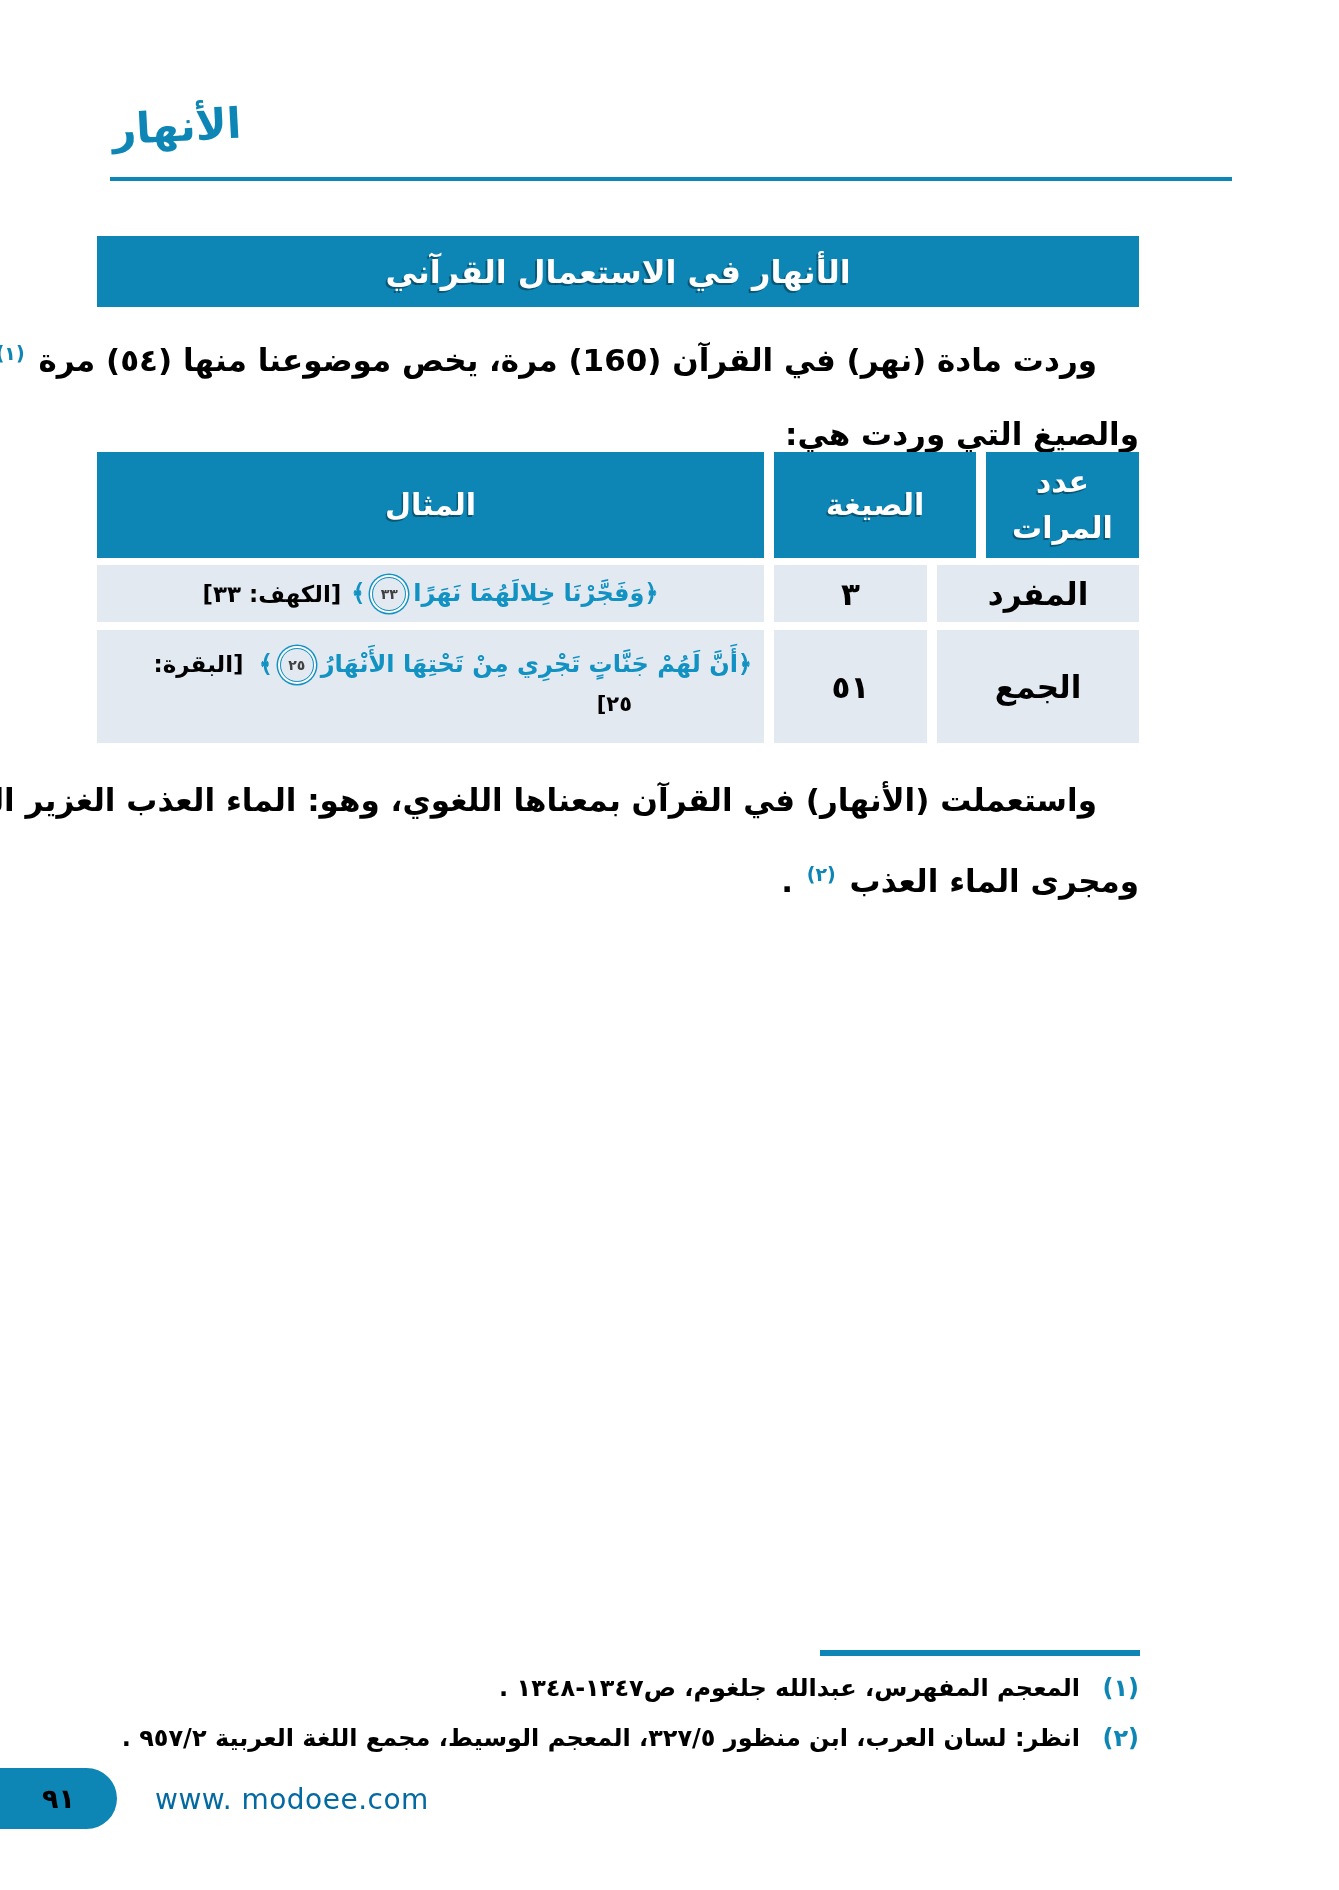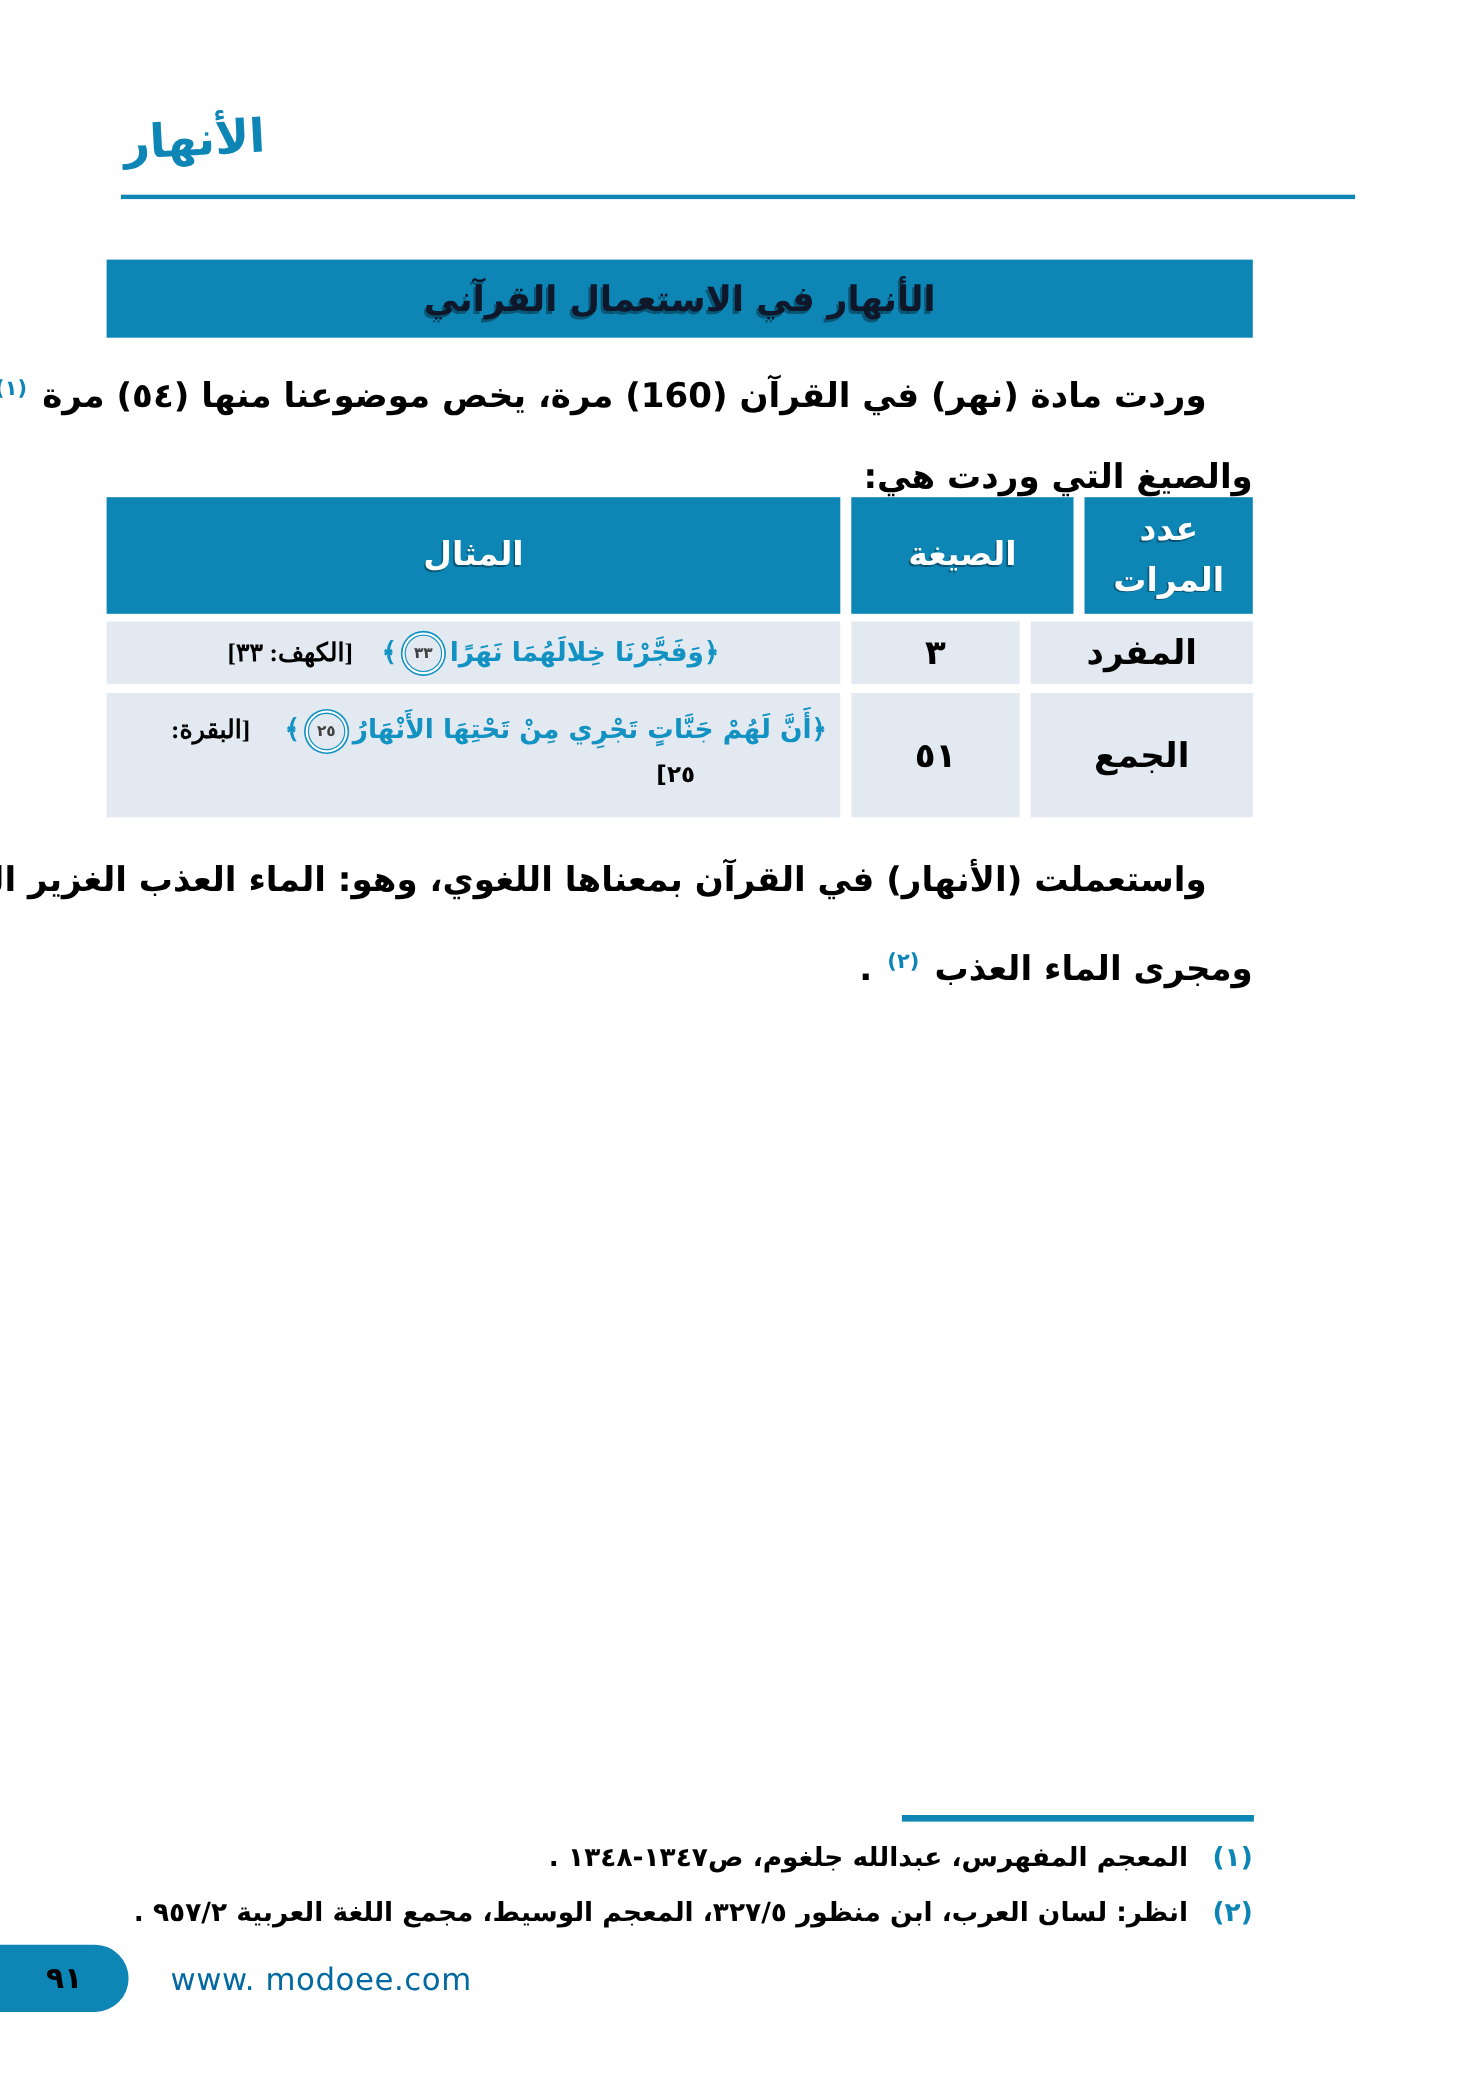--- a/index.html
+++ b/index.html
@@ -12,21 +12,21 @@
     position:absolute;left:112px;top:102px;font-size:42px;font-weight:700;
     color:#0e86b5;transform:rotate(-3deg);white-space:nowrap;
   }
   .hdr-rule{position:absolute;left:110px;top:177px;width:1122px;height:4px;background:#0e86b5;}
   
   .banner{
     position:absolute;left:97px;top:236px;width:1042px;height:71px;background:#0e86b5;
     display:flex;align-items:center;justify-content:center;
   }
   .banner-title{
-    color:#0f172a;font-size:32px;font-weight:700;letter-spacing:1px;
+    color:#ffffff;font-size:32px;font-weight:700;letter-spacing:1px;
     text-shadow:-2px 2px 0 rgba(0,0,0,.35);white-space:nowrap;
   }
   
   .intro{position:absolute;right:200px;width:1042px;top:316px;font-size:31px;font-weight:700;}
   .line{line-height:74px;white-space:nowrap;}
   .indent{padding-right:42px;}
   sup.fnref{color:#0e86b5;font-size:19px;font-weight:700;vertical-align:super;margin:0 3px;}
   
   .qtable{position:absolute;left:97px;top:452px;width:1042px;}
   .trow{display:flex;gap:10px;}
@@ -42,21 +42,21 @@
   .c-ex{flex:1;padding:0 12px;}
   .hlabel{color:#fff;font-size:30px;font-weight:700;line-height:1.55;text-shadow:-1.5px 1.5px 0 rgba(0,0,0,.35);}
   .form-label,.count-val{font-size:31px;font-weight:700;color:#000;}
   .verse{color:#1292c2;font-size:24px;font-weight:700;white-space:nowrap;}
   .ayah{
     display:inline-flex;align-items:center;justify-content:center;
     width:32px;height:32px;border-radius:50%;border:1.5px solid #1292c2;
     box-shadow:0 0 0 2px #fff,0 0 0 3.5px #1292c2;
     font-size:14px;color:#404040;margin:0 7px;vertical-align:middle;
   }
-  .src{color:#000;font-size:23px;font-weight:700;margin-right:26px;white-space:nowrap;font-family:Liberation Serif, serif;}
+  .src{color:#000;font-size:23px;font-weight:700;margin-right:10px;white-space:nowrap;}
   .ex-wrap{display:block;width:100%;}
   .ex-l1{text-align:right;white-space:nowrap;}
   .ex-l2{text-align:right;padding-left:0;padding-right:120px;font-size:21px;font-weight:700;line-height:44px;}
   
   .commentary{position:absolute;right:200px;width:1042px;top:763px;font-size:31px;font-weight:700;}
   
   .fnrule{position:absolute;left:820px;top:1650px;width:320px;height:6px;background:#0e86b5;}
   .footnotes{position:absolute;right:200px;width:1010px;top:1663px;font-size:24px;font-weight:700;}
   .fn{line-height:50px;white-space:nowrap;}
   .fn-num{color:#0e86b5;margin-left:14px;}

